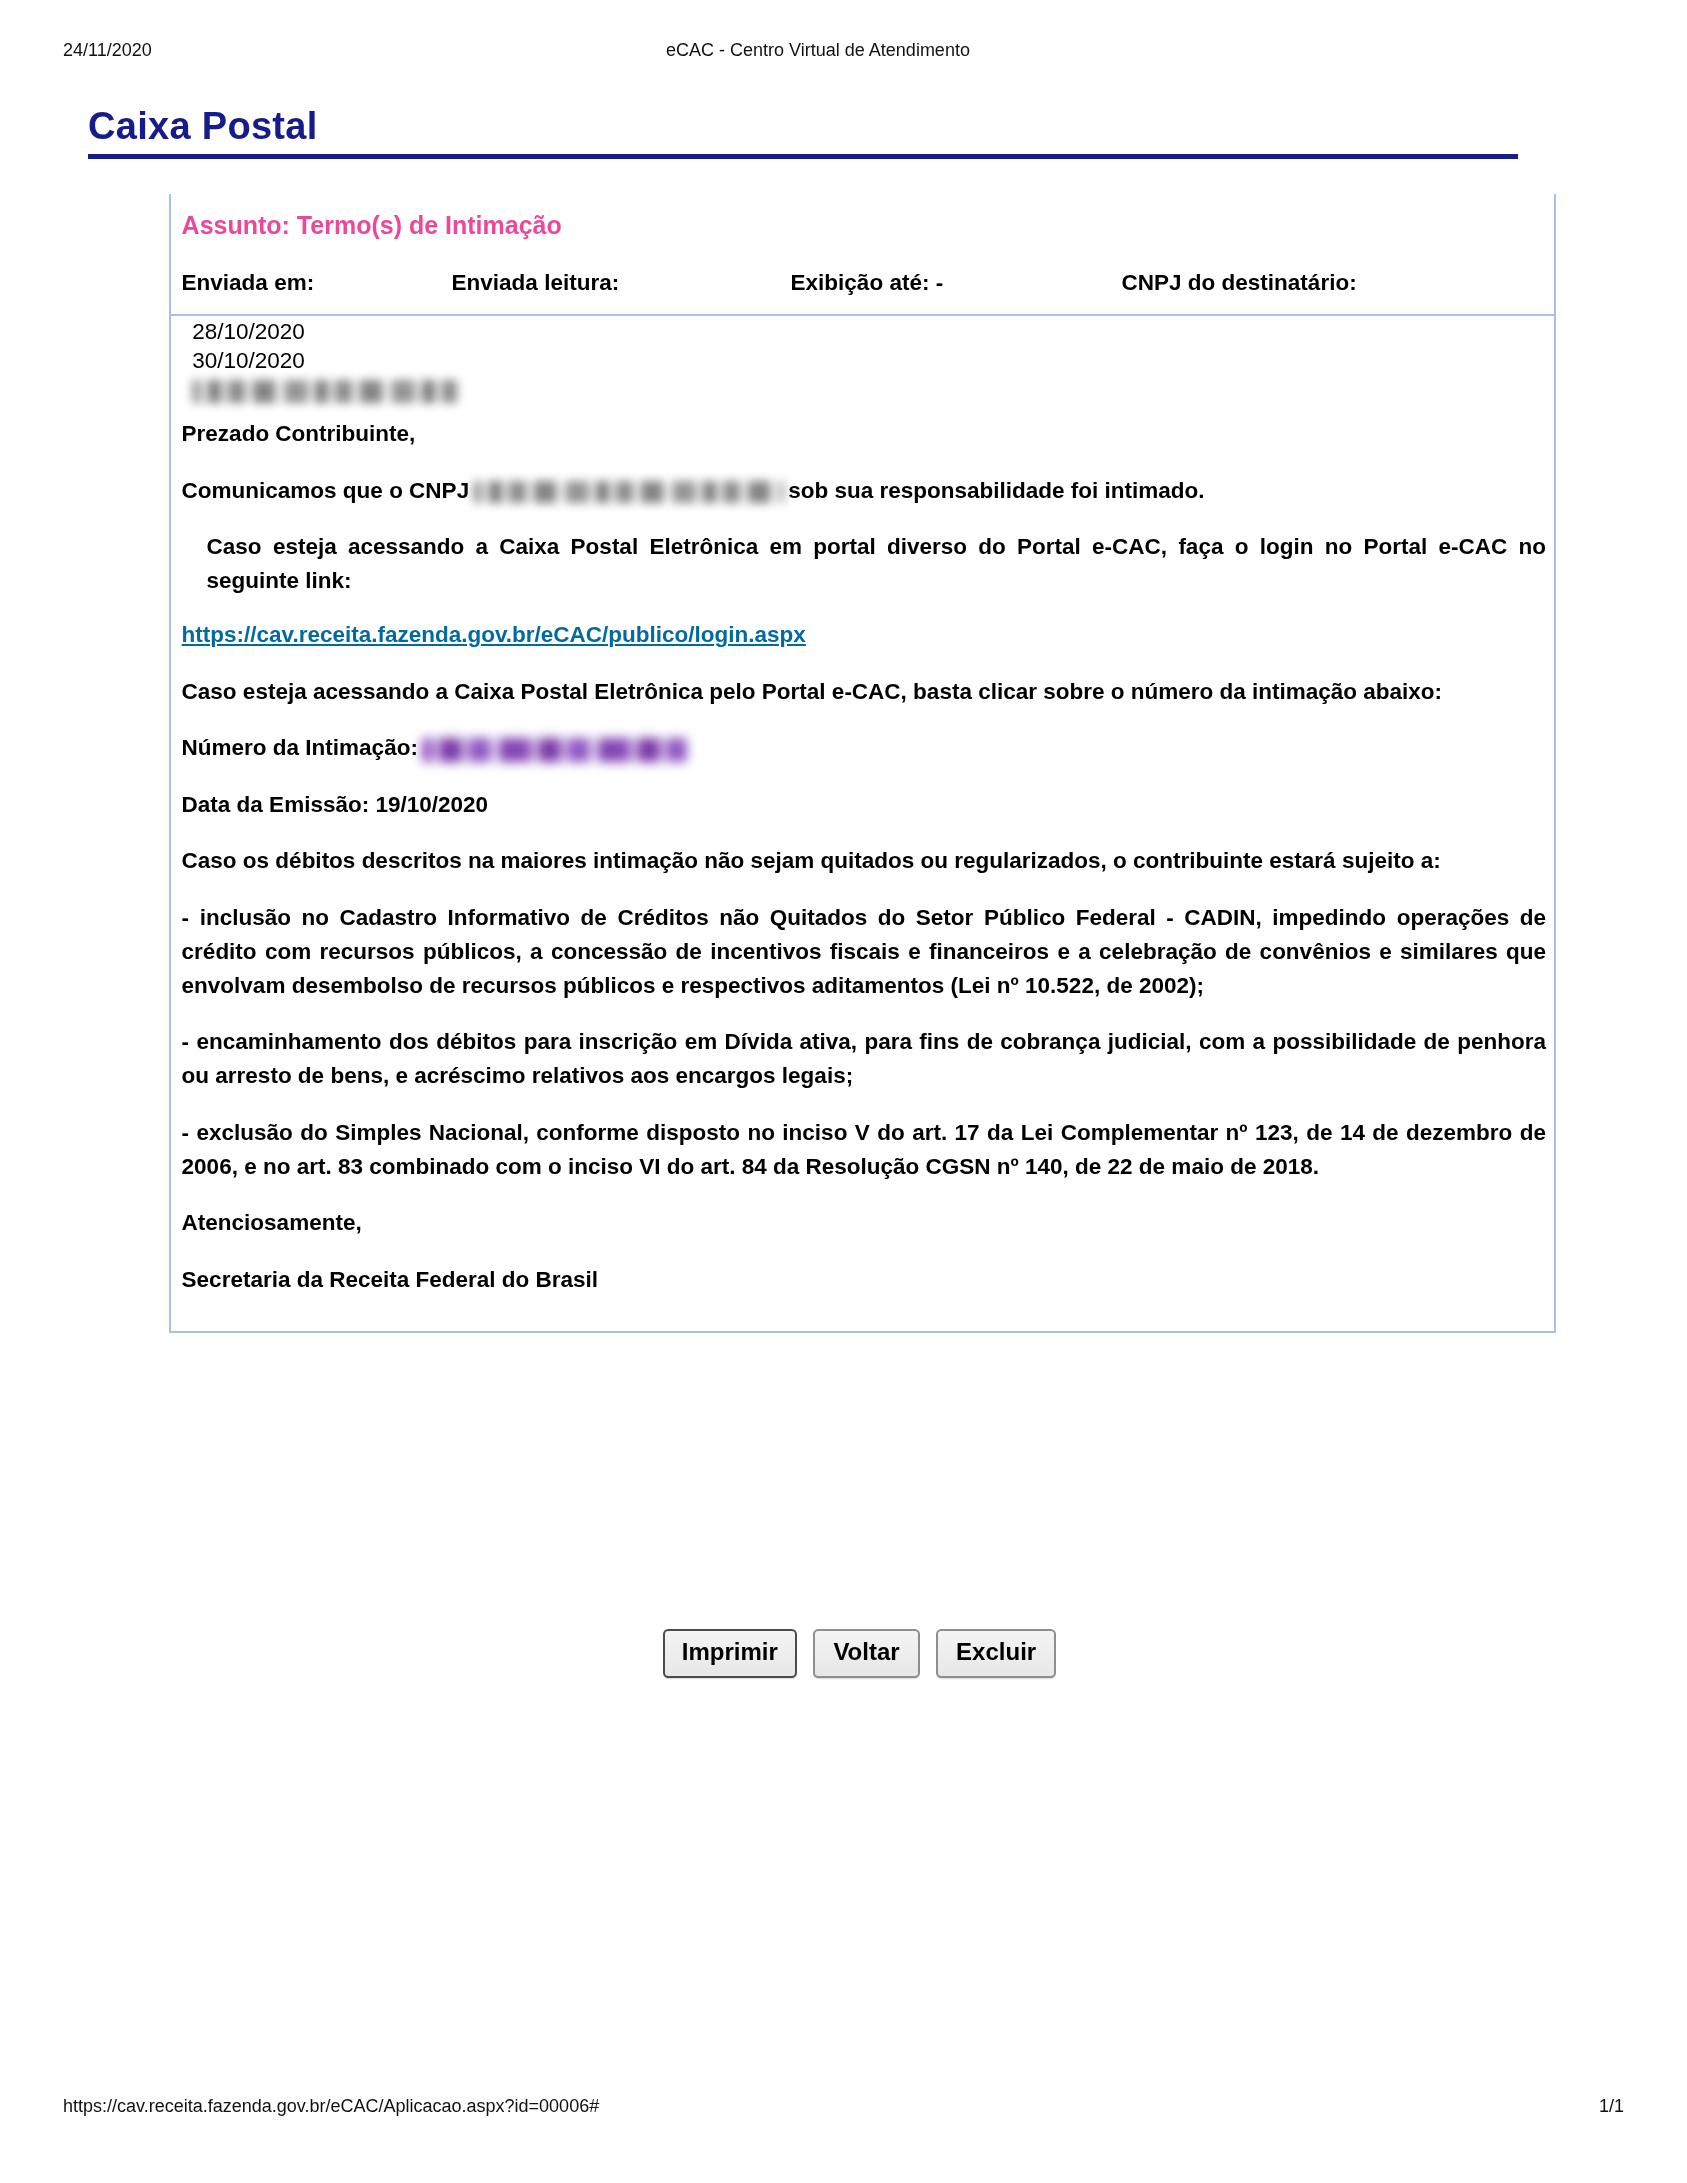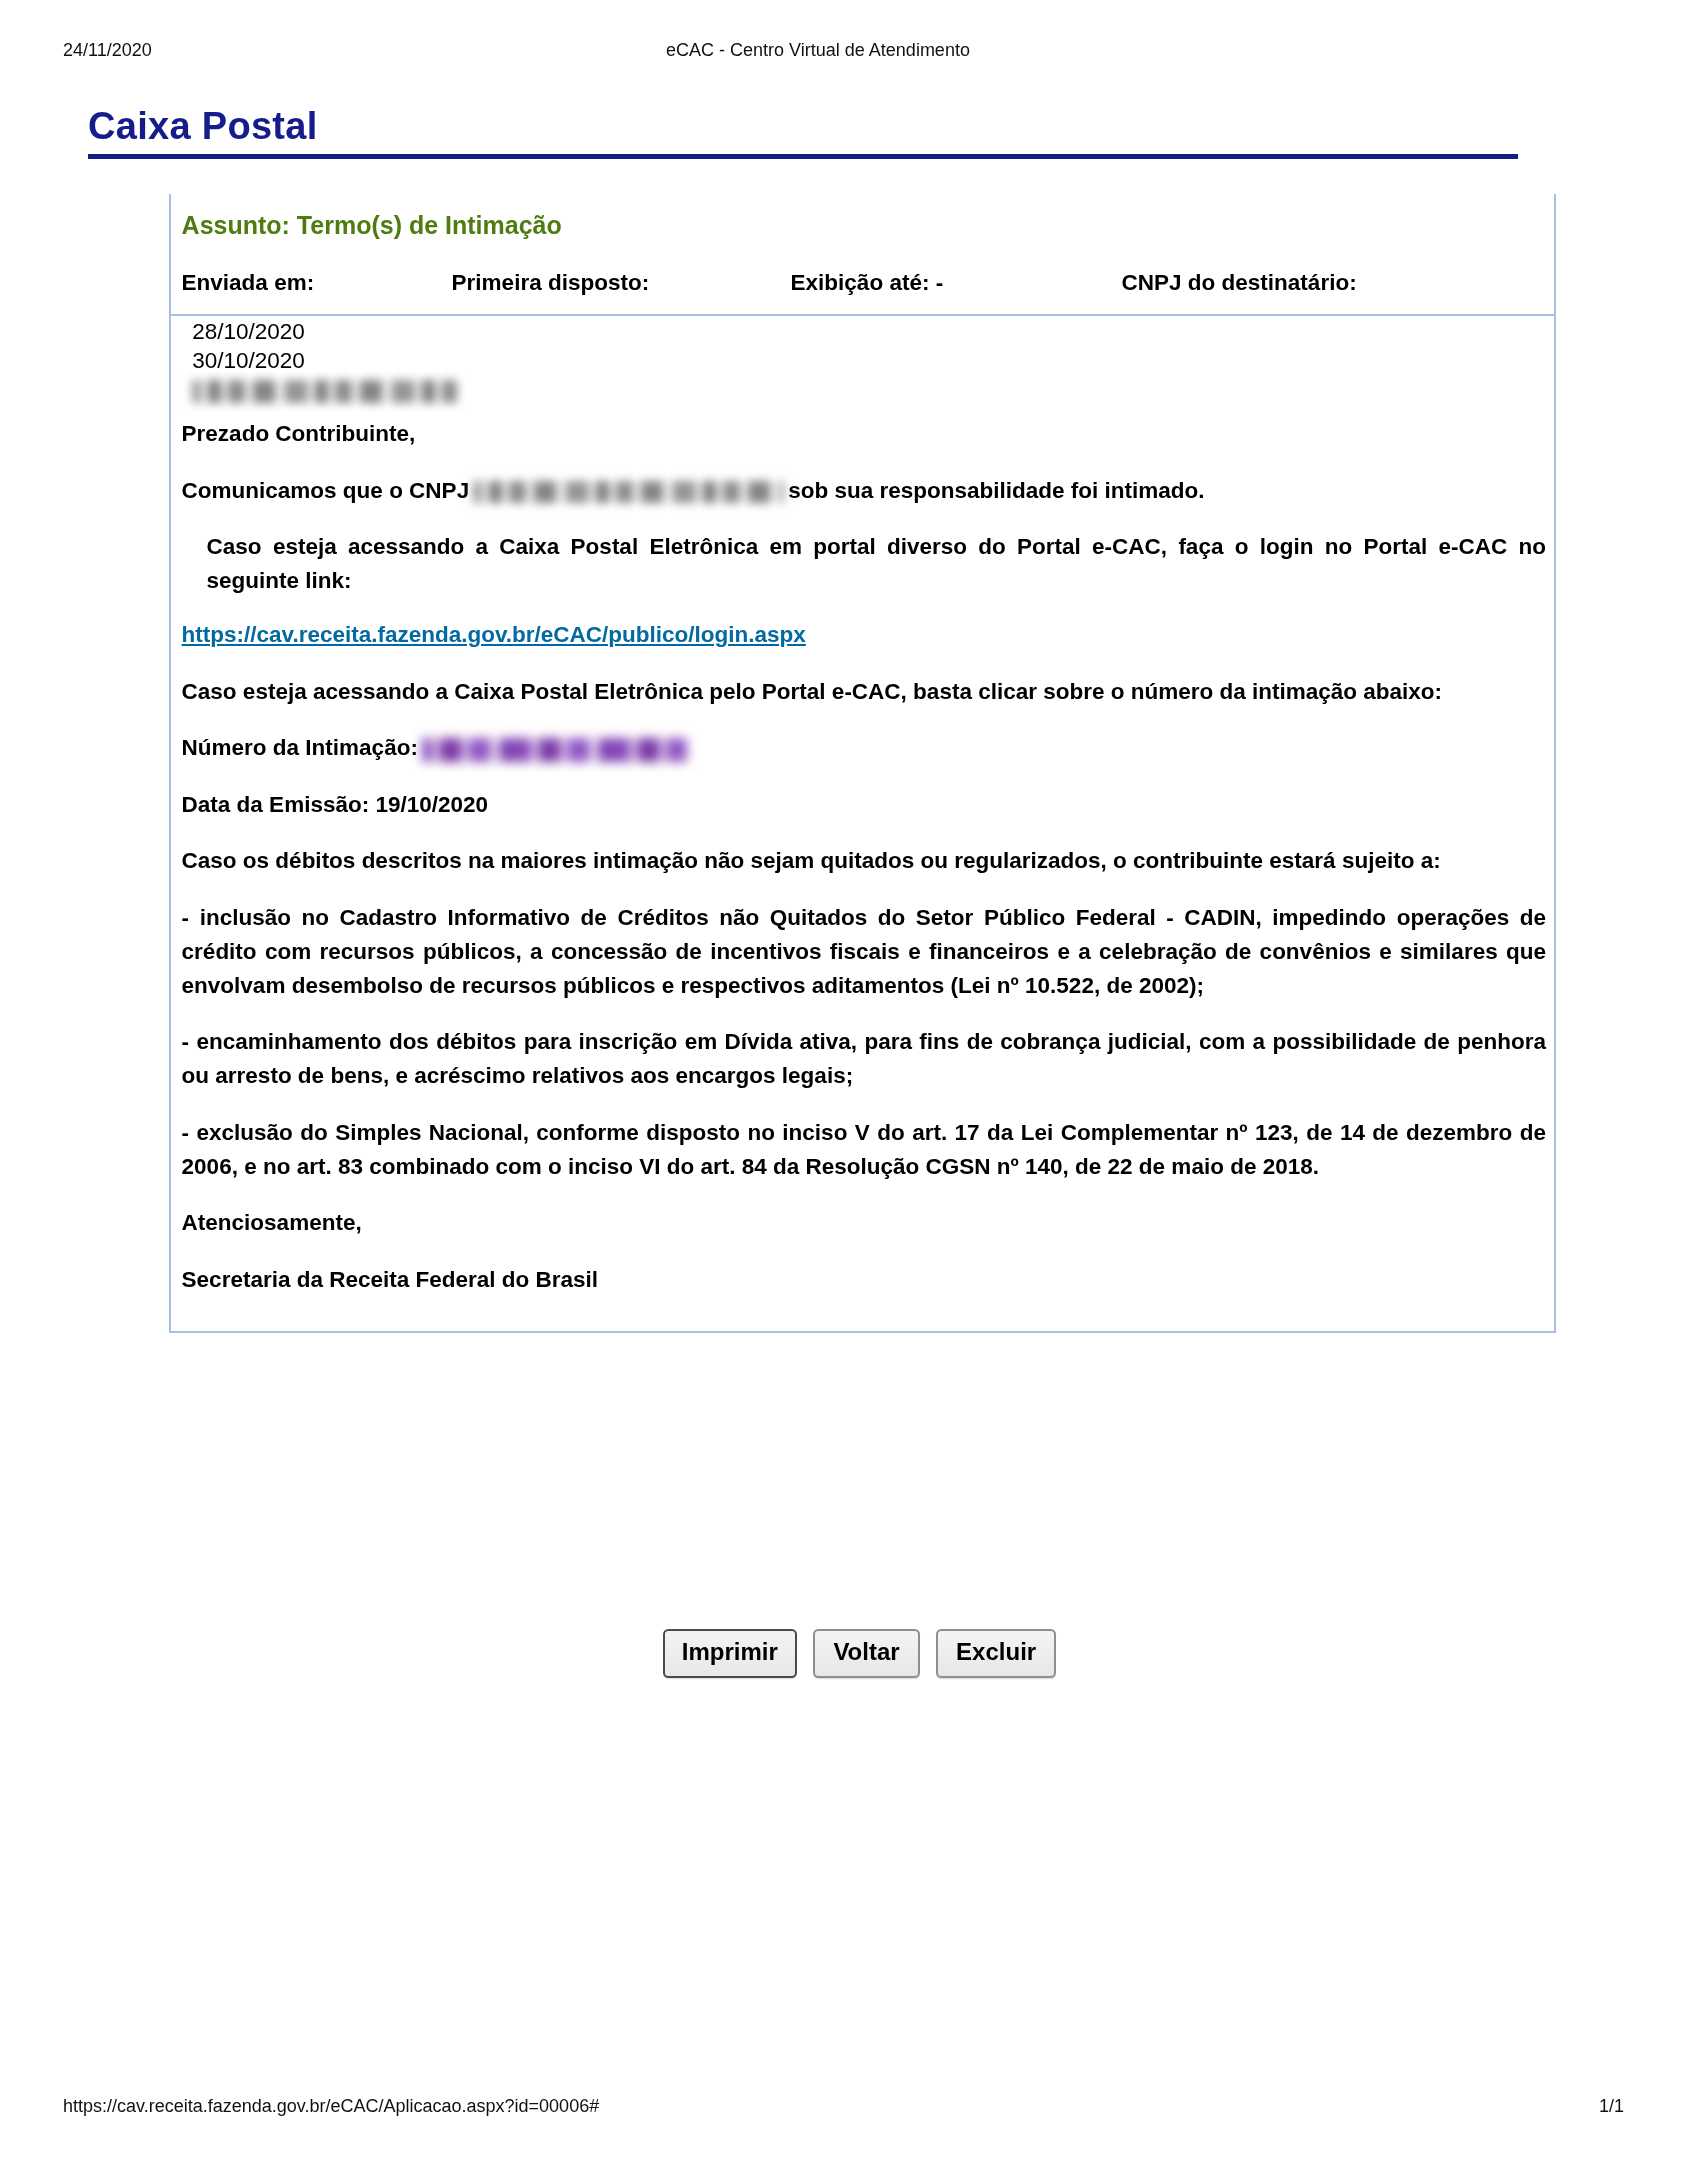--- a/index.html
+++ b/index.html
@@ -74,21 +74,21 @@
   .meta-block {
     border-left: 2.6px solid #a9c0e4;
     border-right: 2.6px solid #a9c0e4;
     box-sizing: border-box;
     padding: 0;
   }
   .subject-row {
     padding: 16px 5.3px 29px 10.6px;
     font-size: 25px;
     font-weight: bold;
-    color: #4d7c0f;
+    color: #ec4899;
     line-height: 30px;
   }
   .meta-head {
     border-bottom: 2.6px solid #a9c0e4;
     padding: 0 5.3px 0 10.6px;
     position: relative;
     height: 45px;
   }
   .meta-labels {
     display: flex;
@@ -230,21 +230,21 @@
 </div>
 
 <div class="msg-panel">
 
   <div class="meta-block">
     <div class="subject-row">Assunto: Termo(s) de Intimação</div>
 
     <div class="meta-head">
       <div class="meta-labels">
         <span>Enviada em:</span>
-        <span>Primeira disposto:</span>
+        <span>Enviada leitura:</span>
         <span>Exibição até: -</span>
         <span>CNPJ do destinatário:</span>
       </div>
     </div>
   </div>
 
   <div class="body-block">
 
     <div class="meta-values">
       <span>28/10/2020</span>

